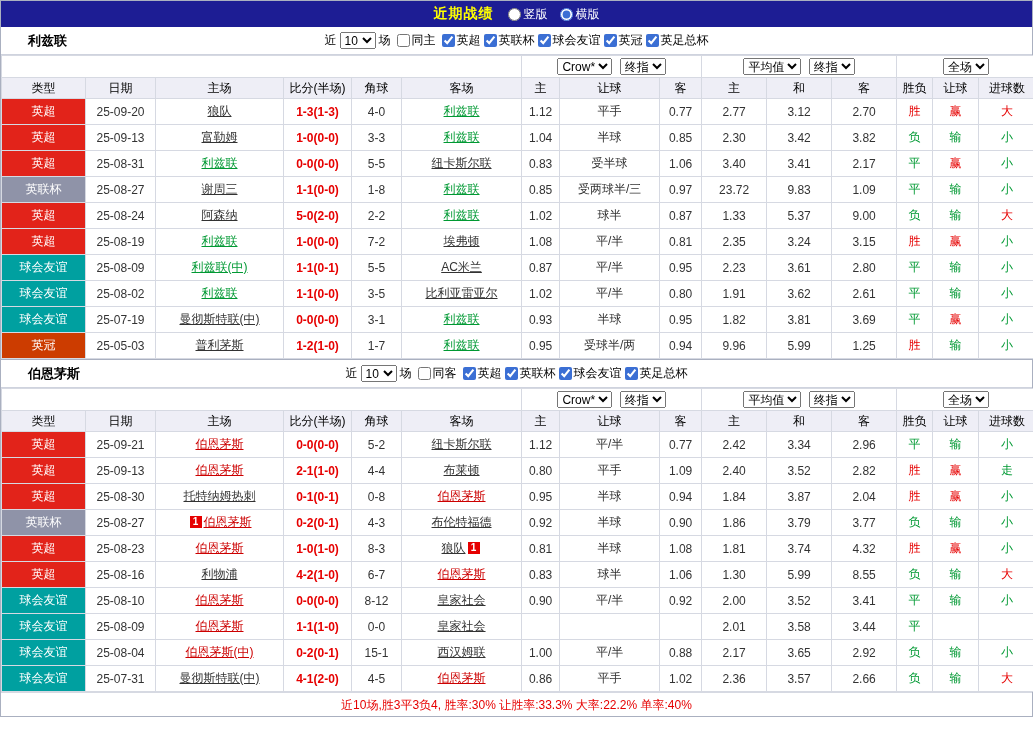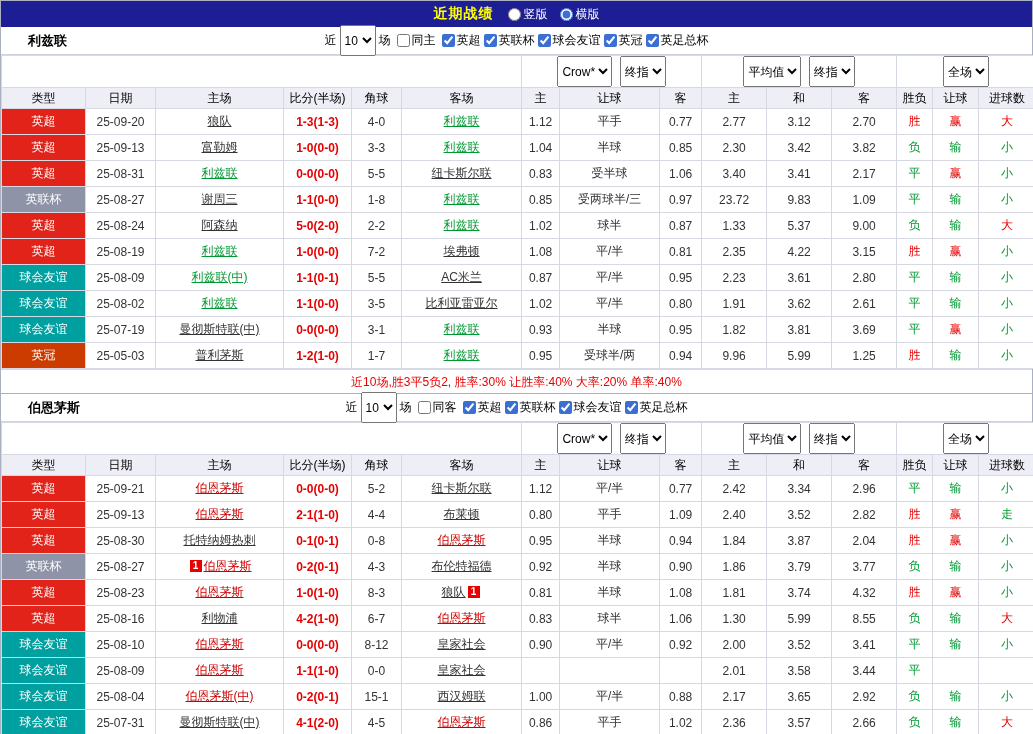--- a/index.html
+++ b/index.html
@@ -7,21 +7,21 @@
   body { width:1033px; font-family:"Liberation Sans","DejaVu Sans",sans-serif; font-size:12px; color:#333; }
   .page { width:1033px; border:1px solid #aab0c0; }
   .topbar { height:26px; background:var(--topbar,#1d1d94); display:flex; align-items:center; justify-content:center; gap:14px; }
   .topbar-title { color:#ffff00; font-weight:bold; font-size:14px; letter-spacing:1px; }
   .views { display:inline-flex; align-items:center; gap:12px; }
   .view-option { display:inline-flex; align-items:center; gap:3px; color:#fff; font-size:12px; cursor:pointer; }
   input[type=radio], input[type=checkbox] { width:13px; height:13px; margin:0; accent-color:#3b6fd4; }
   .filter-row { height:28px; position:relative; display:flex; align-items:center; justify-content:center; border-bottom:1px solid #cfd3de; background:#fff; }
   .team-name { position:absolute; left:27px; top:0; height:28px; line-height:28px; font-size:13px; font-weight:bold; color:#000; }
   .filter-controls { display:flex; align-items:center; gap:3px; font-size:12px; color:#000; }
-  .filter-controls select, .dd-row select { height:31px; font-size:12px; font-family:inherit; }
+  .filter-controls select, .dd-row select { height:17px; font-size:12px; font-family:inherit; }
   .cb { display:inline-flex; align-items:center; gap:2px; margin-left:3px; cursor:pointer; }
   table { width:100%; border-collapse:collapse; table-layout:fixed; }
   td, th { border:1px solid #d6d9e2; text-align:center; font-size:12px; overflow:hidden; white-space:nowrap; }
   .dd-row td { height:22px; background:#fff; }
   .dd-row select { margin:0 2px; }
   .head-row th { height:21px; background:var(--headbg,#eeeef6); font-weight:normal; color:#000; }
   tbody td { height:26px; background:#fff; color:#333; }
   td.league { color:#fff; }
   td.score span { color:var(--score,#e60000); cursor:pointer;font-weight:bold; }
   td.team span.tn { cursor:pointer;text-decoration:underline; }
@@ -220,21 +220,21 @@
             <td class="league" style="background: rgb(226, 35, 26);">英超</td>
             <td>25-08-19</td>
             <td class="team"><span class="tn" style="color: rgb(0, 153, 51);">利兹联</span></td>
             <td class="score"><span>1-0(0-0)</span></td>
             <td>7-2</td>
             <td class="team"><span class="tn">埃弗顿</span></td>
             <td>1.08</td>
             <td>平/半</td>
             <td>0.81</td>
             <td>2.35</td>
-            <td>4.22</td>
+            <td>3.24</td>
             <td>3.15</td>
             <td class="w">胜</td>
             <td class="w">赢</td>
             <td class="l">小</td>
           </tr>
           <tr>
             <td class="league" style="background: rgb(0, 160, 160);">球会友谊</td>
             <td>25-08-09</td>
             <td class="team"><span class="tn" style="color: rgb(0, 153, 51);">利兹联(中)</span></td>
             <td class="score"><span>1-1(0-1)</span></td>
@@ -296,21 +296,20 @@
             <td>0.94</td>
             <td>9.96</td>
             <td>5.99</td>
             <td>1.25</td>
             <td class="w">胜</td>
             <td class="l">输</td>
             <td class="l">小</td>
           </tr>
         </tbody>
     </table>
-    <div class="summary">近10场,胜3平5负2, 胜率:30% 让胜率:40% 大率:20% 单率:40%</div>
   </div>
 
   <div class="team-block">
     <div class="filter-row">
       <span class="team-name">伯恩茅斯</span>
       <div class="filter-controls">
         <span>近</span>
         <select><option>10</option></select>
         <span>场</span>
         <label class="cb">

